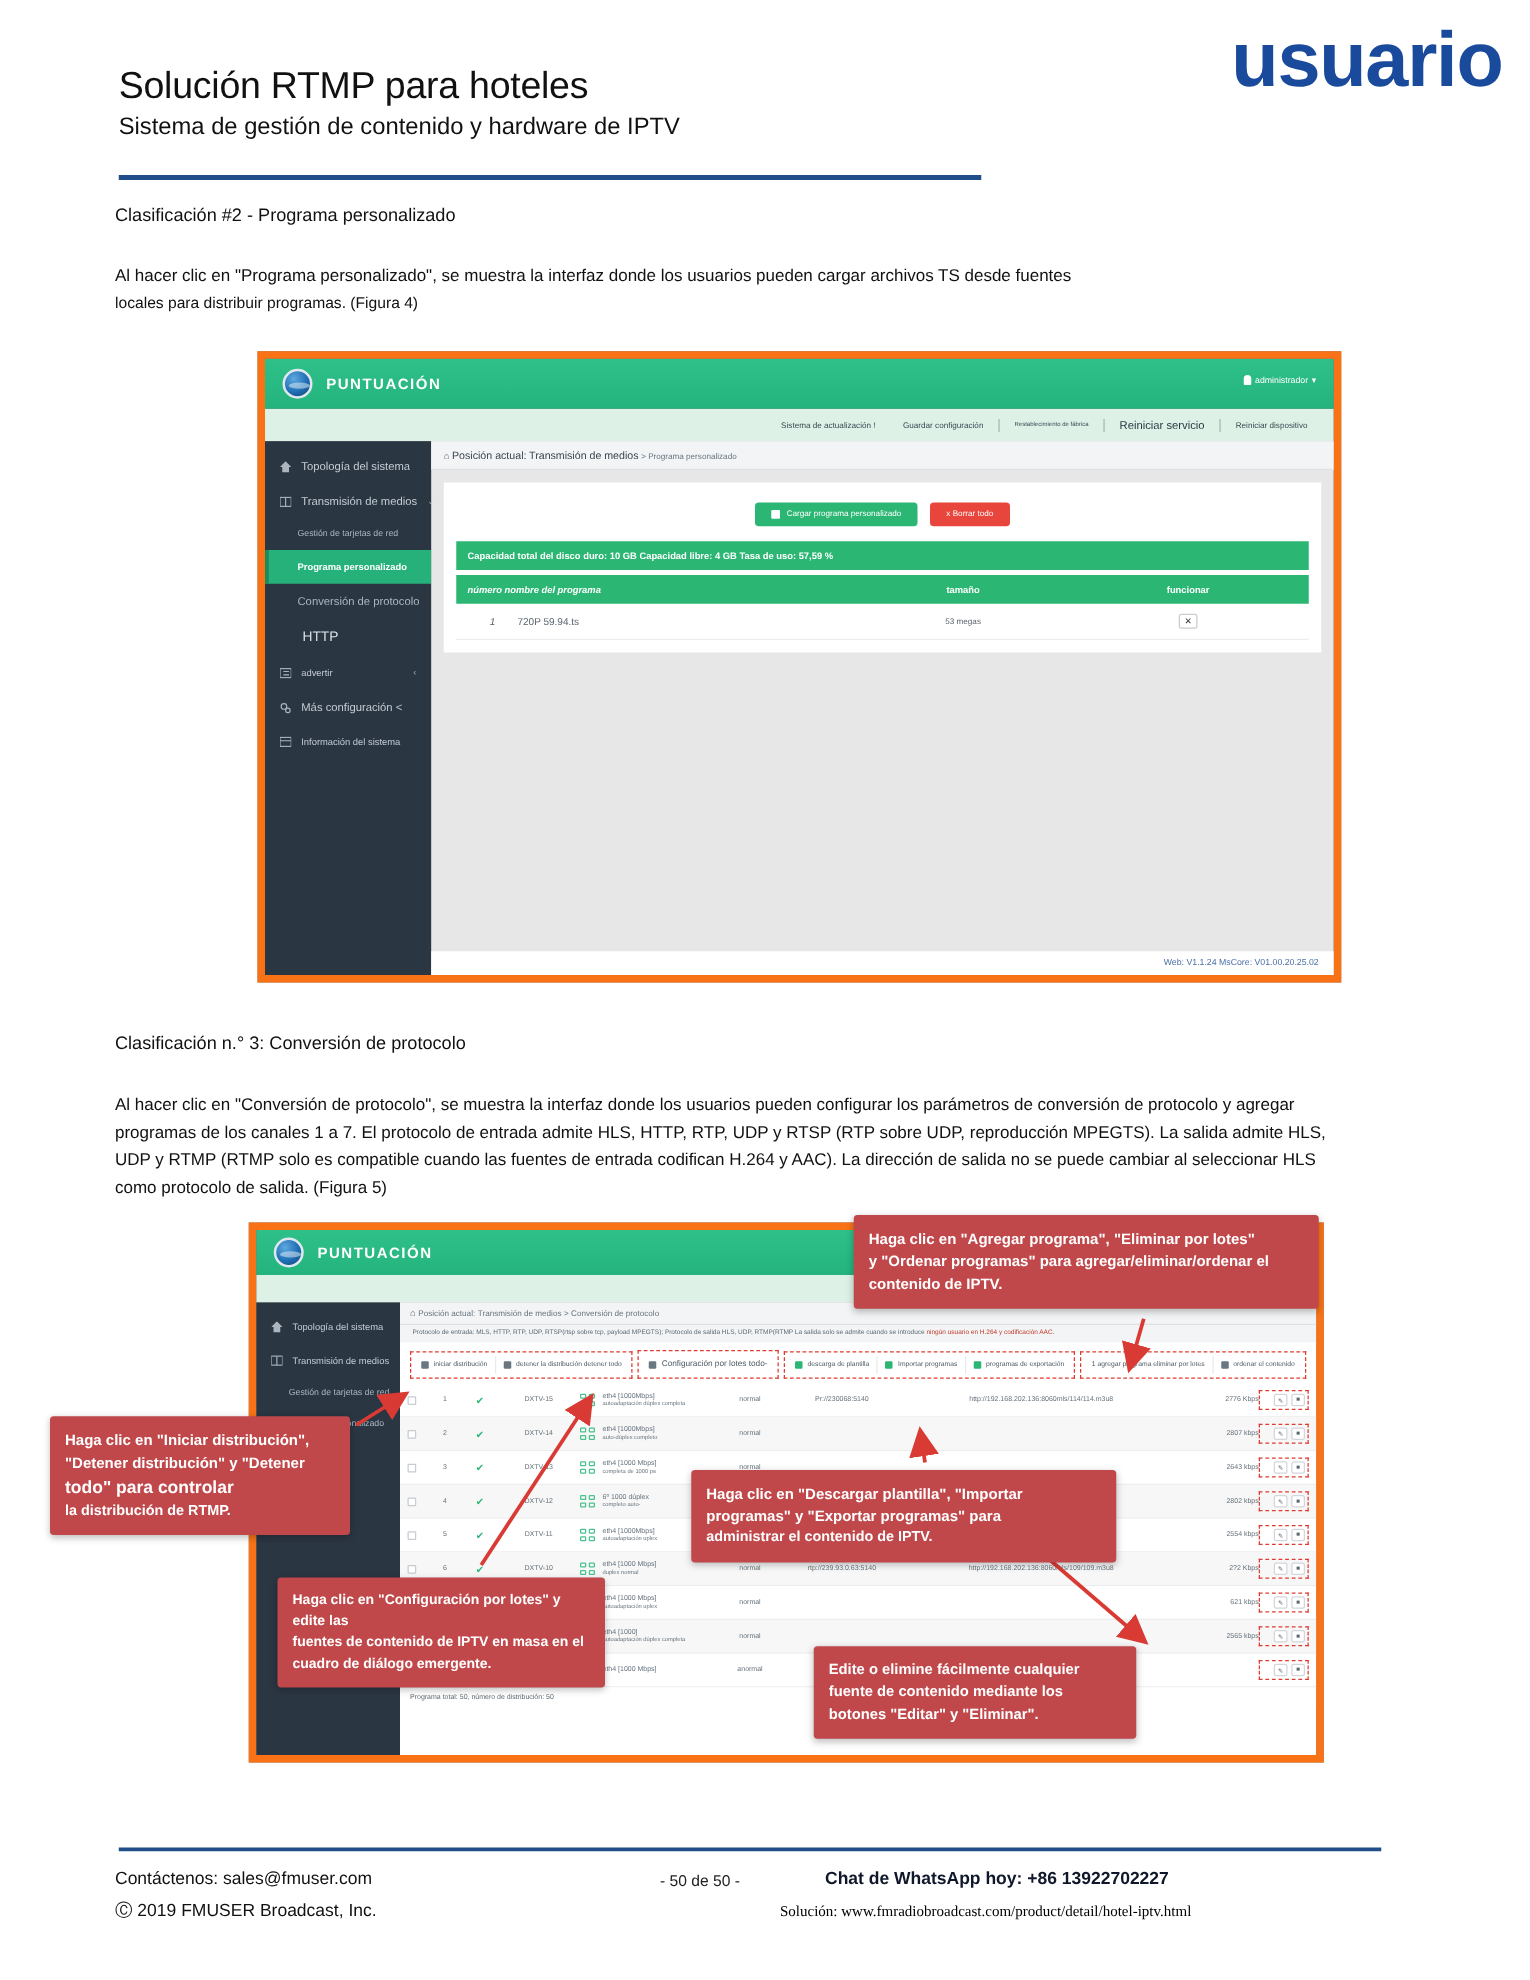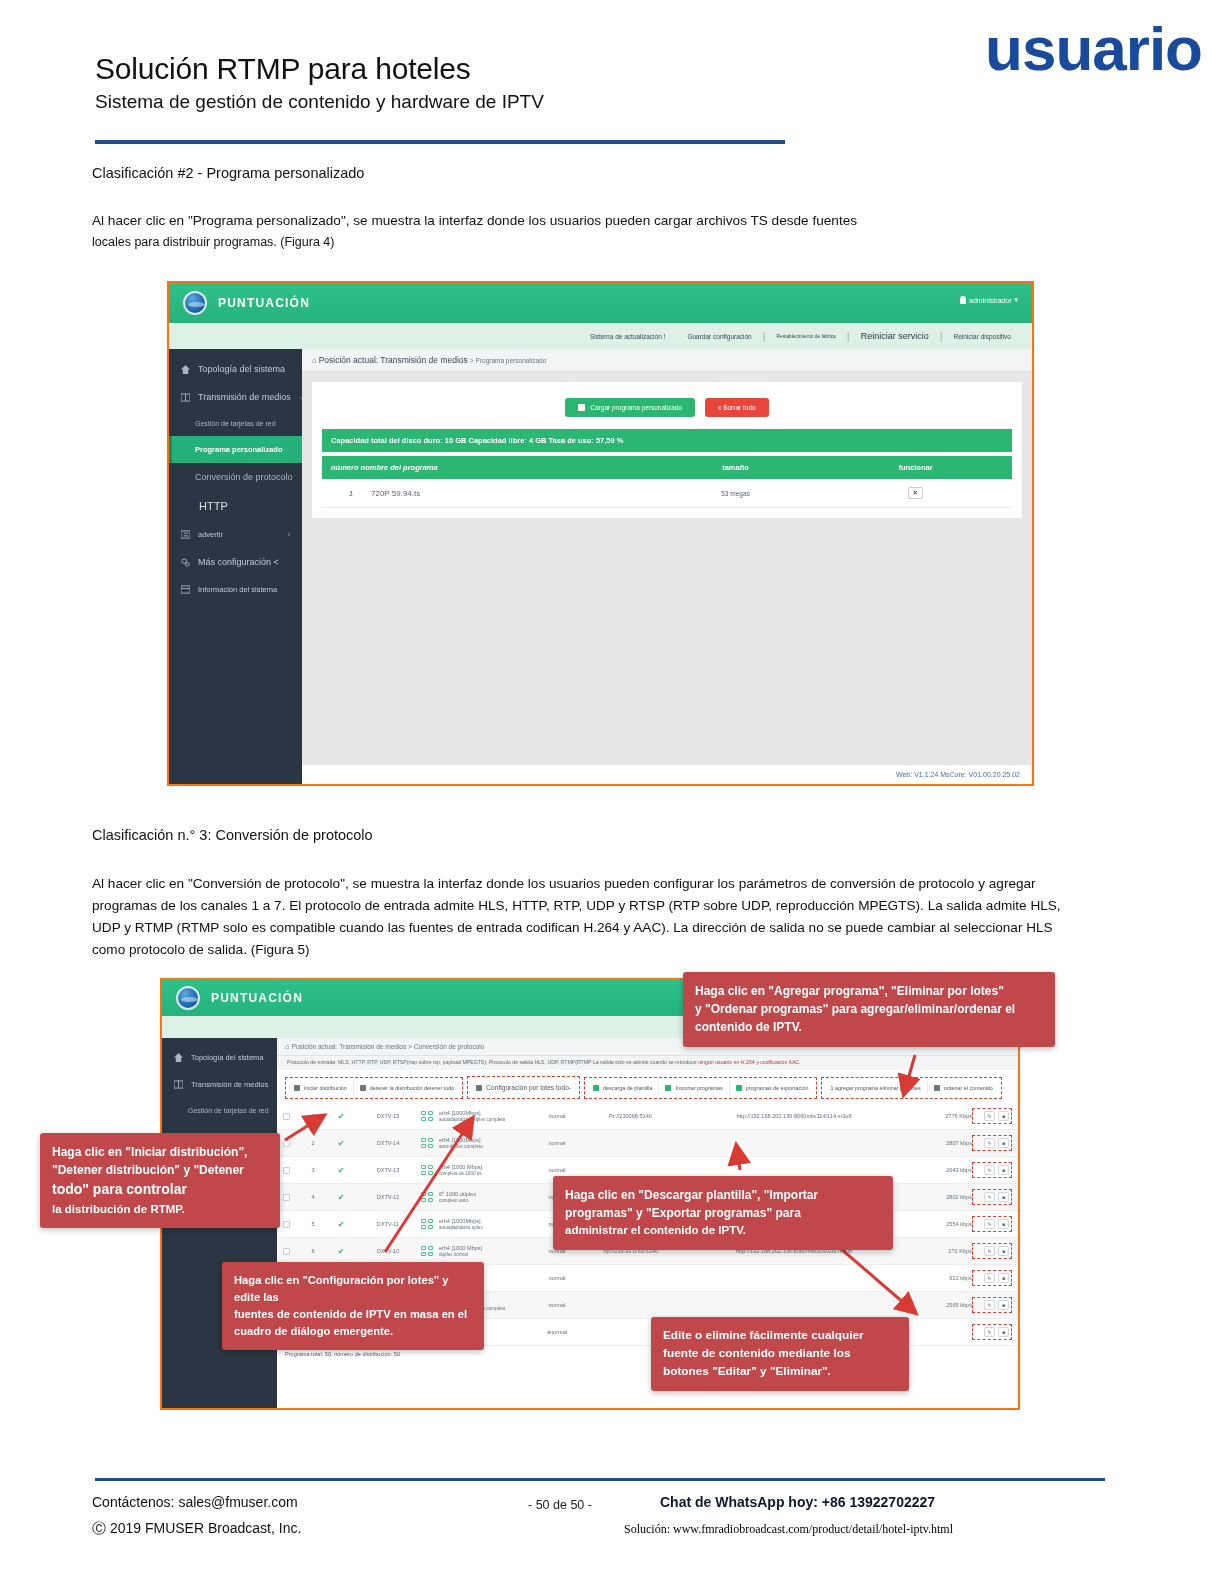--- a/index.html
+++ b/index.html
@@ -26,22 +26,23 @@
     background: #1f4e89;
   }
 
   .section-head { position: absolute; left: 92px; font-size: 14.5px; color: #111; }
   .para { position: absolute; left: 92px; width: 990px; font-size: 13.6px; line-height: 1.62; color: #111; }
 
   
   .shot {
     position: absolute;
     background: #737373;
-    border: 2px solid #f97316;
+    border: 6px solid #f97316;
     overflow: hidden;
+    margin-left: 39px;
   }
   .shot-inner { position: absolute; inset: 0; display: flex; flex-direction: column; }
 
   
   .app-topbar {
     height: 40px; background: linear-gradient(180deg,#2fc08a 0%, #24b37d 100%);
     display: flex; align-items: center; padding: 0 14px; flex: 0 0 auto;
     position: relative;
   }
   .globe {

